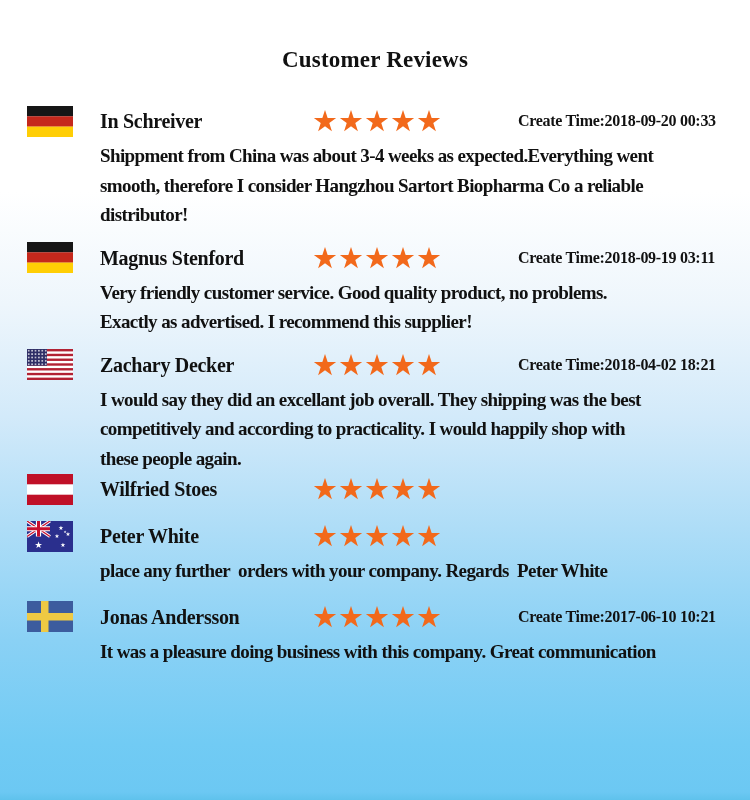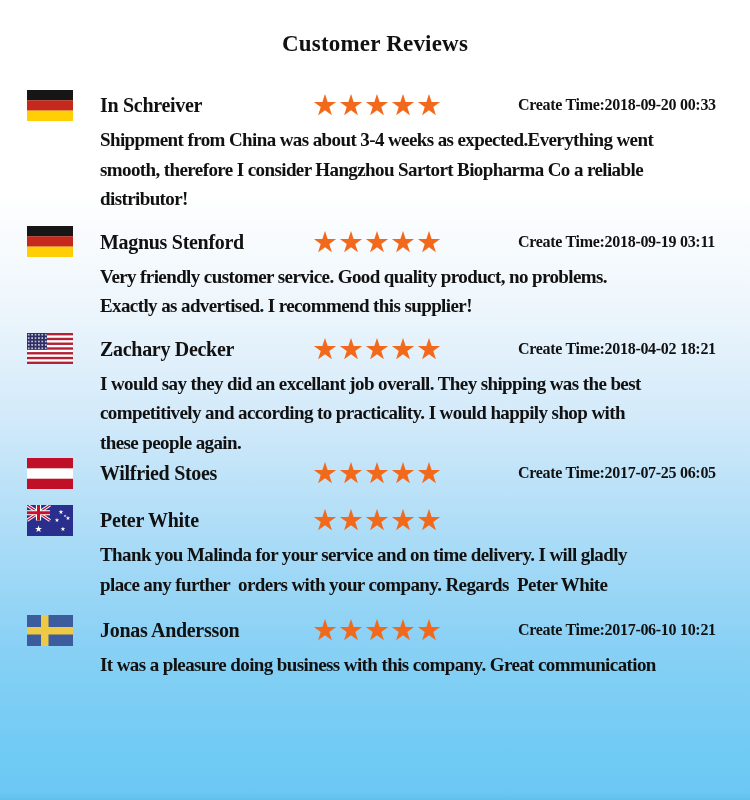--- a/index.html
+++ b/index.html
@@ -8,21 +8,21 @@
     font-family:"Liberation Serif","DejaVu Serif",serif;
     font-weight:700;color:#111;
     background:linear-gradient(180deg,
       #ffffff 0%, #ffffff 24%,
       #eef6fc 38%, #d3eafa 52%,
       #aeddf7 66%, #8ad1f5 80%,
       #71cbf4 93%, #6cc8f3 99%, #5fc2ec 100%);
   }
   .page{position:relative;width:750px;height:800px;}
   .title{
-    margin:0;padding-top:30px;height:28px;
+    margin:0;padding-top:46px;height:28px;
     text-align:center;font-size:23px;line-height:28px;
     font-weight:700;letter-spacing:.2px;
   }
   .review{margin:0;}
   .review.r1{margin-top:31px;}
   .review.r2{margin-top:12px;}
   .review.r3{margin-top:12px;}
   .review.r4{margin-top:0;}
   .review.r5{margin-top:15px;}
   .review.r6{margin-top:15px;}
@@ -133,21 +133,20 @@
   <section class="review r4">
     <div class="header">
       <span class="flag">
         <svg viewBox="0 0 46 31" xmlns="http://www.w3.org/2000/svg">
           <rect width="46" height="31" fill="#c01027"></rect>
           <rect y="10.3" width="46" height="10.4" fill="#ffffff"></rect>
         </svg>
       </span>
       <span class="name">Wilfried Stoes</span>
       <span class="stars">★★★★★</span>
-      <span class="time">Create Time:2017-07-25 06:05</span>
     </div>
   </section>
 
   <section class="review r5">
     <div class="header">
       <span class="flag">
         <svg viewBox="0 0 46 31" xmlns="http://www.w3.org/2000/svg" font-family="DejaVu Sans, sans-serif">
           <rect width="46" height="31" fill="#2a2f8d"></rect>
           <path d="M0,0L23,15.5M23,0L0,15.5" stroke="#ffffff" stroke-width="3.2"></path>
           <path d="M0,0L23,15.5M23,0L0,15.5" stroke="#c8102e" stroke-width="1.3"></path>
@@ -160,21 +159,20 @@
             <text x="30" y="17" font-size="5.5">★</text>
             <text x="36" y="26" font-size="6">★</text>
             <text x="38" y="11.5" font-size="3.5">★</text>
           </g>
         </svg>
       </span>
       <span class="name">Peter White</span>
       <span class="stars">★★★★★</span>
     </div>
     <div class="body">
-      <div class="line">Thank you Malinda for your service and on time delivery. I will gladly</div>
       <div class="line">place any further  orders with your company. Regards  Peter White</div>
     </div>
   </section>
 
   <section class="review r6">
     <div class="header">
       <span class="flag">
         <svg viewBox="0 0 46 31" xmlns="http://www.w3.org/2000/svg">
           <rect width="46" height="31" fill="#3c5c9e"></rect>
           <rect x="14" width="7.5" height="31" fill="#eec943"></rect>

